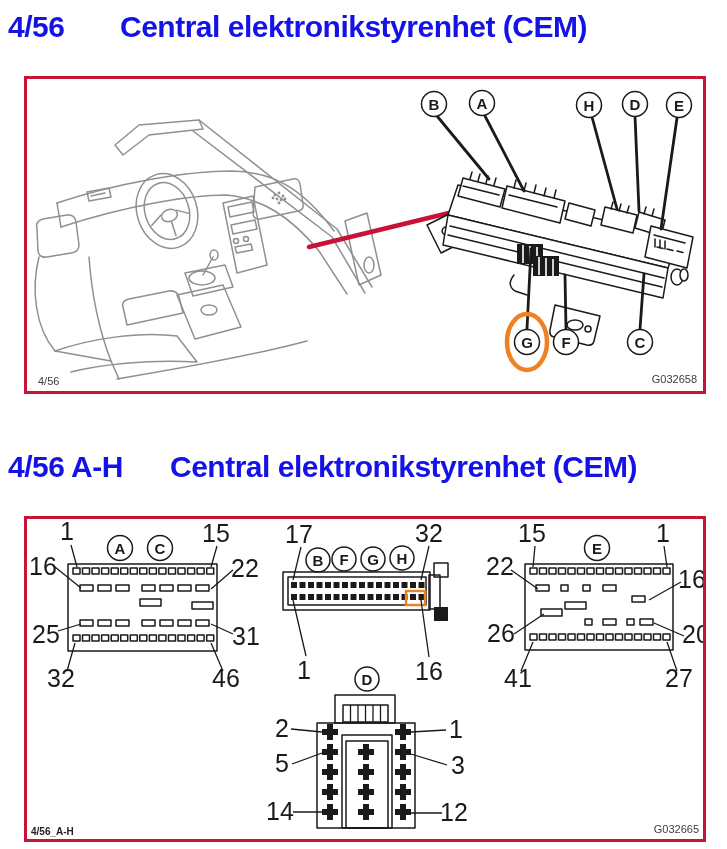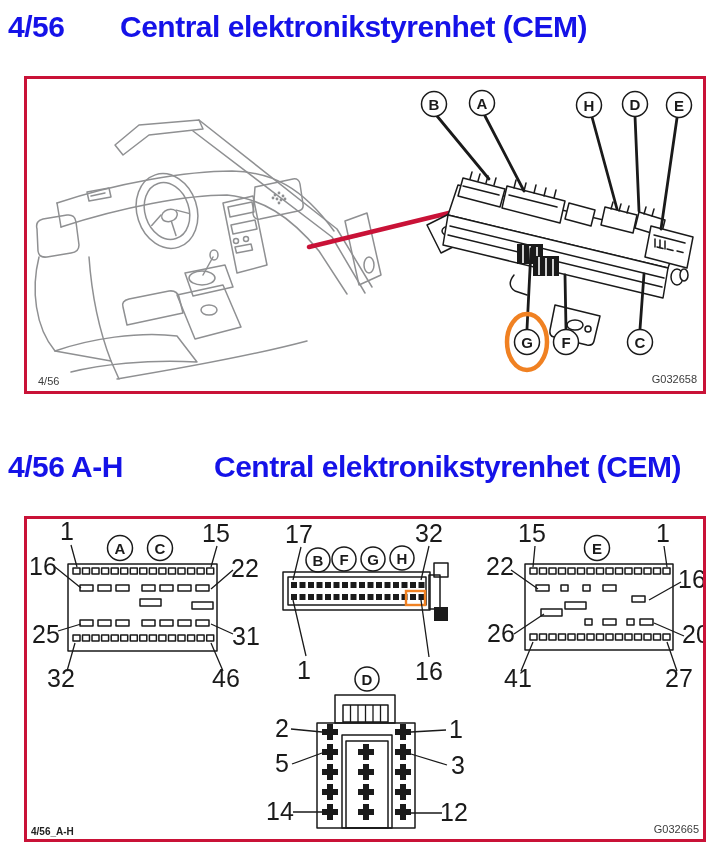--- a/index.html
+++ b/index.html
@@ -8,21 +8,21 @@
     --highlight-orange:#F08122;
     --ink:#1a1a1a;
     --sketch-gray:#8f9092;
   }
   html,body{margin:0;padding:0;background:#fff;}
   .page{position:relative;width:727px;height:849px;background:#fff;overflow:hidden;
         font-family:"Liberation Sans",sans-serif;}
   .hdr{position:absolute;left:8px;display:flex;align-items:baseline;
        font-weight:bold;font-size:30px;color:var(--title-blue,#1512E8);white-space:nowrap;letter-spacing:-0.5px;}
   .hdr1{top:10px;}
-  .hdr2{top:450px;gap:44px;}
+  .hdr2{top:450px;}
   .hdr1 .sec{display:inline-block;min-width:112px;}
   .hdr2 .sec{display:inline-block;min-width:162px;}
   .fig{position:absolute;left:24px;width:676px;border:3px solid var(--frame-red,#C91237);background:#fff;}
   .fig1{top:76px;height:312px;}
   .fig2{top:516px;height:320px;}
   svg{display:block;}
   svg .ink{stroke:var(--ink,#1a1a1a);fill:none;stroke-width:1.5;stroke-linejoin:round;stroke-linecap:round;}
   svg .inkw{stroke:var(--ink,#1a1a1a);fill:#fff;stroke-width:1.5;stroke-linejoin:round;}
   svg .fill{fill:var(--ink,#1a1a1a);stroke:none;}
   svg .gray{stroke:var(--sketch-gray,#8f9092);fill:none;stroke-width:1.5;stroke-linejoin:round;stroke-linecap:round;}

